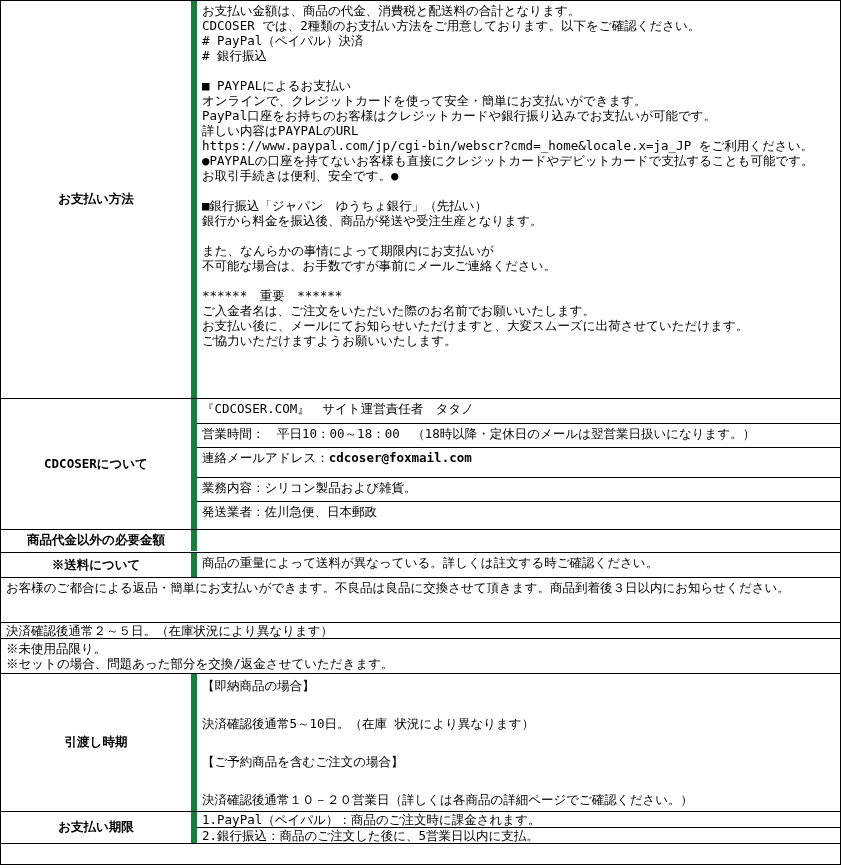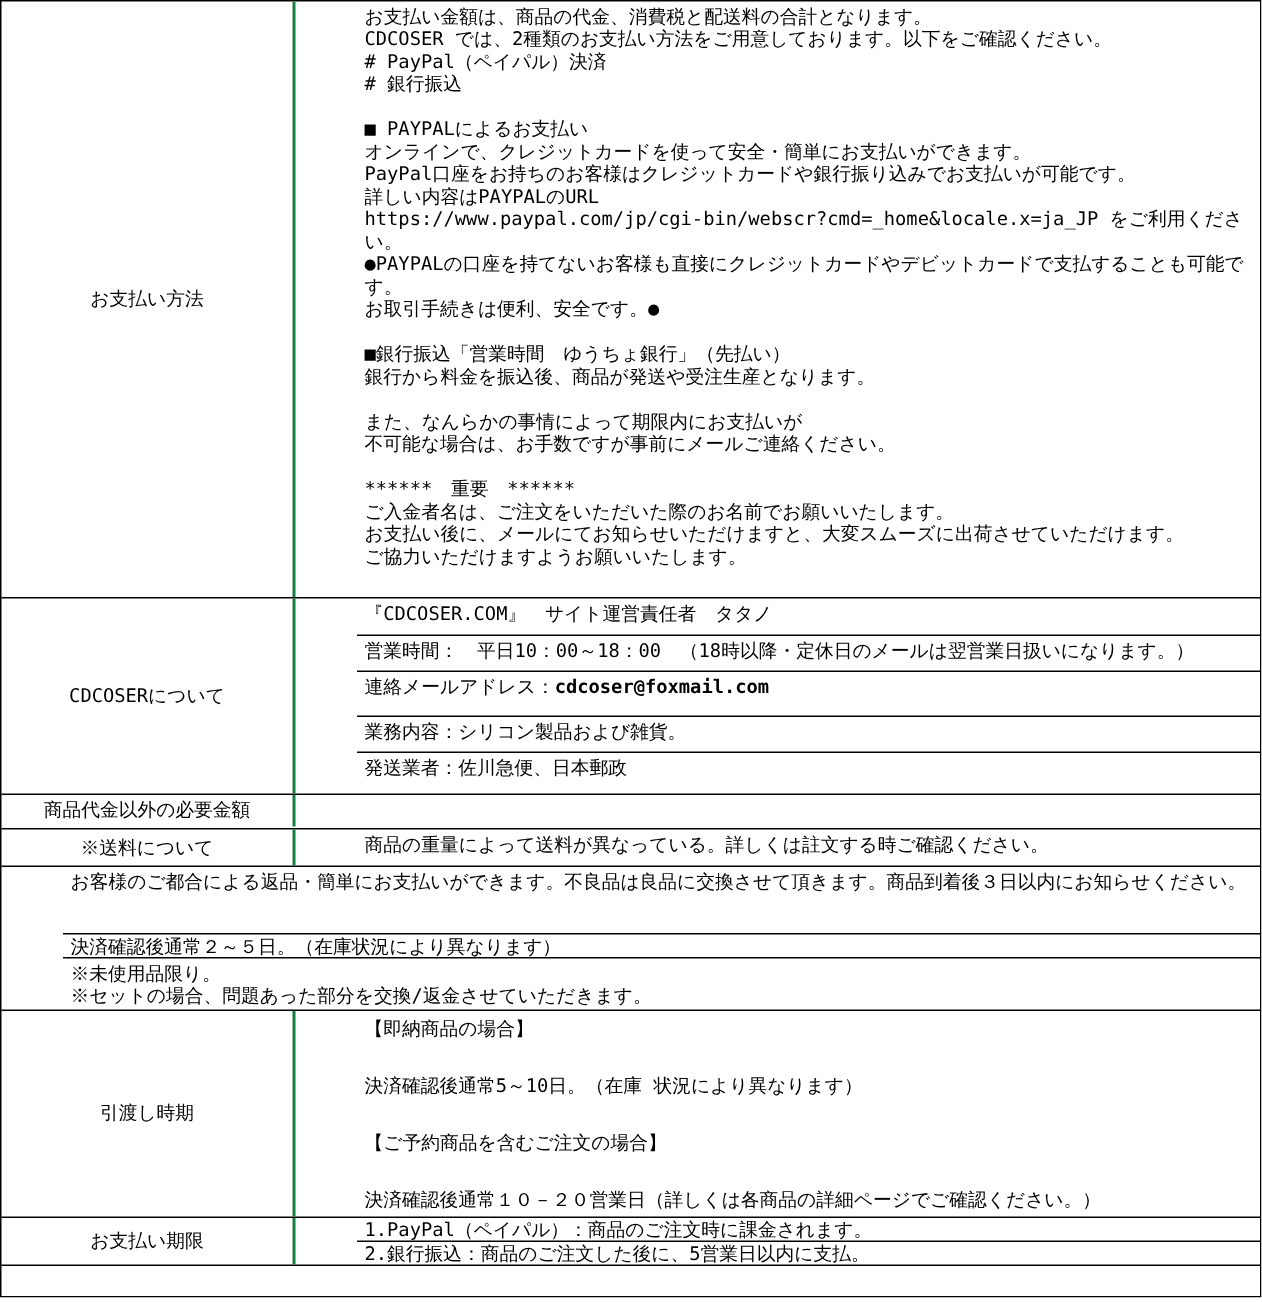--- a/index.html
+++ b/index.html
@@ -7,26 +7,26 @@
     font-family:"DejaVu Sans Mono","Liberation Mono",monospace;
     font-size:12.5px;
     color:#000;
     width:841px;
   }
   .tbl{width:841px;border:1px solid #000;box-sizing:border-box;background:#fff;}
   .row{display:flex;box-sizing:border-box;}
   .row+.row{border-top:1px solid #000;}
   .label{
     width:196px;min-width:196px;box-sizing:border-box;
-    border-right:2px solid #15803d;
+    border-right:6px solid #15803d;
     display:flex;align-items:center;justify-content:center;
-    text-align:center;font-weight:normal;
+    text-align:center;font-weight:bold;
     padding:2px 6px;
   }
-  .content{flex:1;display:flex;flex-direction:column;min-width:0;margin-left:41px;}
+  .content{flex:1;display:flex;flex-direction:column;min-width:0;}
   .sub{padding:2px 5px;box-sizing:border-box;}
   .sub+.sub{border-top:1px solid #000;}
   .sub.grow{flex:1;}
   .vc{display:flex;flex-direction:column;justify-content:flex-start;}
   .line{min-height:15px;line-height:15px;white-space:normal;word-break:break-all;}
   .spread .line{min-height:19px;line-height:19px;}
   .h397{min-height:397px;}
   .h132{min-height:132px;}
   .h44{min-height:44px;}
   .h30{min-height:30px;}
@@ -54,21 +54,21 @@
         <div class="line"># 銀行振込</div>
         <div class="line"></div>
         <div class="line">■ PAYPALによるお支払い</div>
         <div class="line">オンラインで、クレジットカードを使って安全・簡単にお支払いができます。</div>
         <div class="line">PayPal口座をお持ちのお客様はクレジットカードや銀行振り込みでお支払いが可能です。</div>
         <div class="line">詳しい内容はPAYPALのURL</div>
         <div class="line">https://www.paypal.com/jp/cgi-bin/webscr?cmd=_home&amp;locale.x=ja_JP をご利用ください。</div>
         <div class="line">●PAYPALの口座を持てないお客様も直接にクレジットカードやデビットカードで支払することも可能です。</div>
         <div class="line">お取引手続きは便利、安全です。●</div>
         <div class="line"></div>
-        <div class="line">■銀行振込「営業時間　ゆうちょ銀行」（先払い）</div>
+        <div class="line">■銀行振込「ジャパン　ゆうちょ銀行」（先払い）</div>
         <div class="line">銀行から料金を振込後、商品が発送や受注生産となります。</div>
         <div class="line"></div>
         <div class="line">また、なんらかの事情によって期限内にお支払いが</div>
         <div class="line">不可能な場合は、お手数ですが事前にメールご連絡ください。</div>
         <div class="line"></div>
         <div class="line">******　重要　******</div>
         <div class="line">ご入金者名は、ご注文をいただいた際のお名前でお願いいたします。</div>
         <div class="line">お支払い後に、メールにてお知らせいただけますと、大変スムーズに出荷させていただけます。</div>
         <div class="line">ご協力いただけますようお願いいたします。</div>
       </div>

